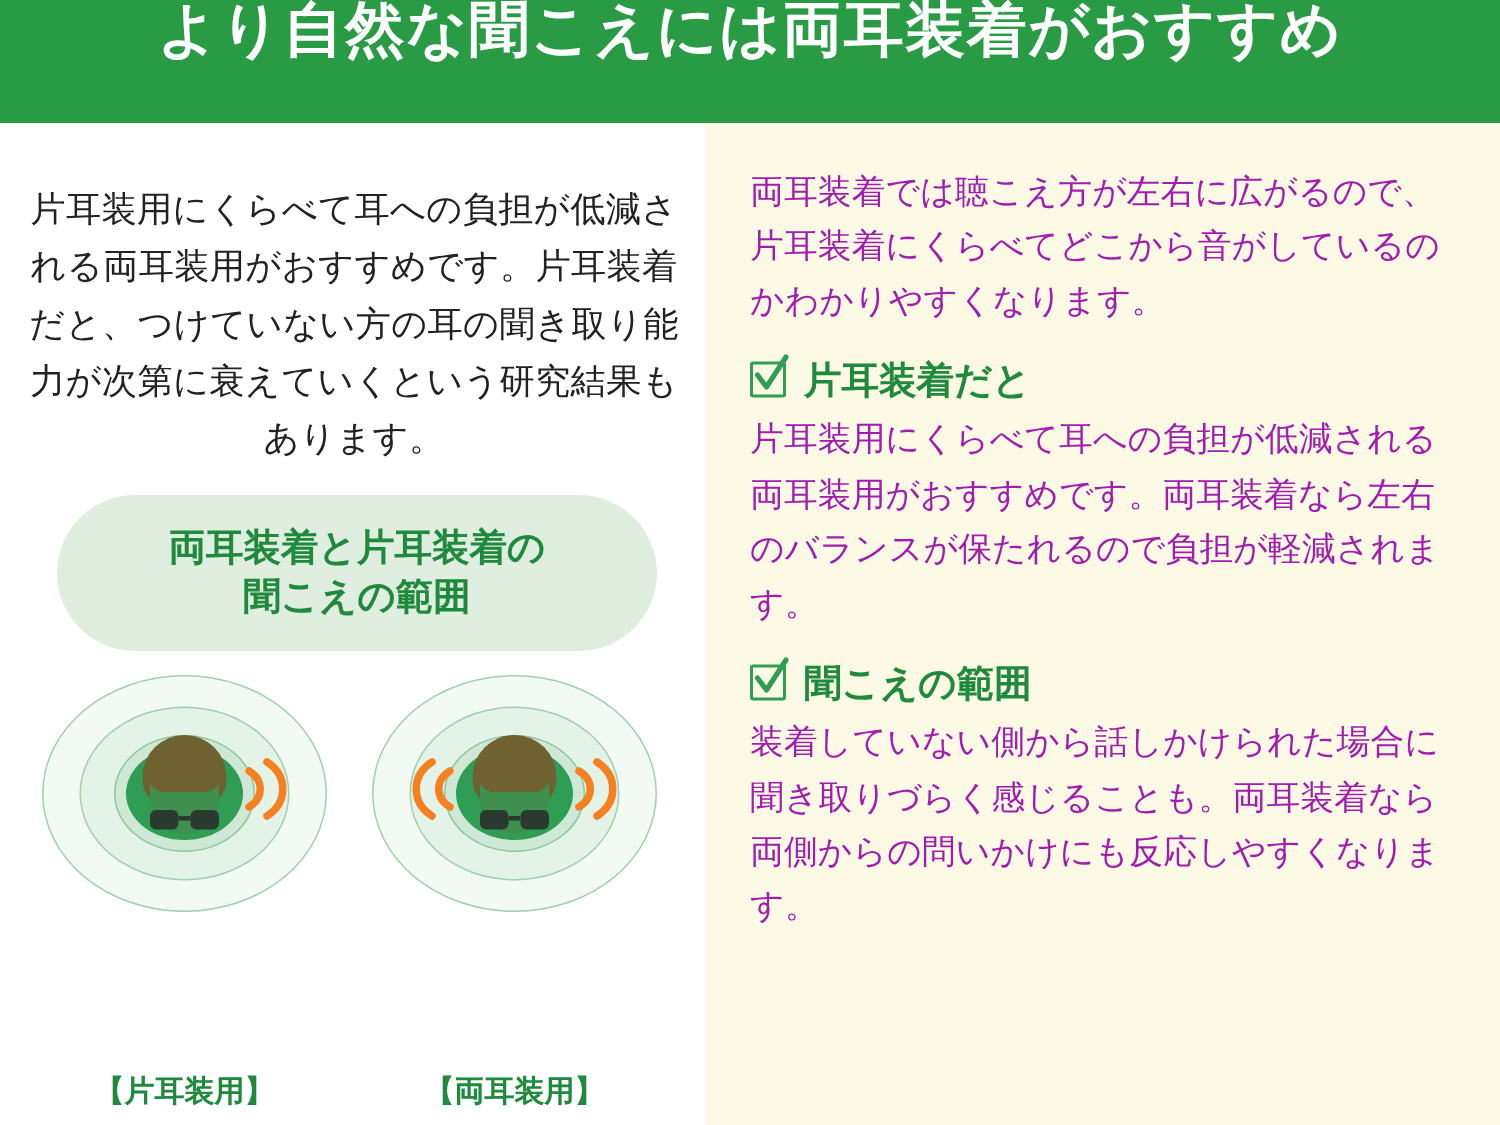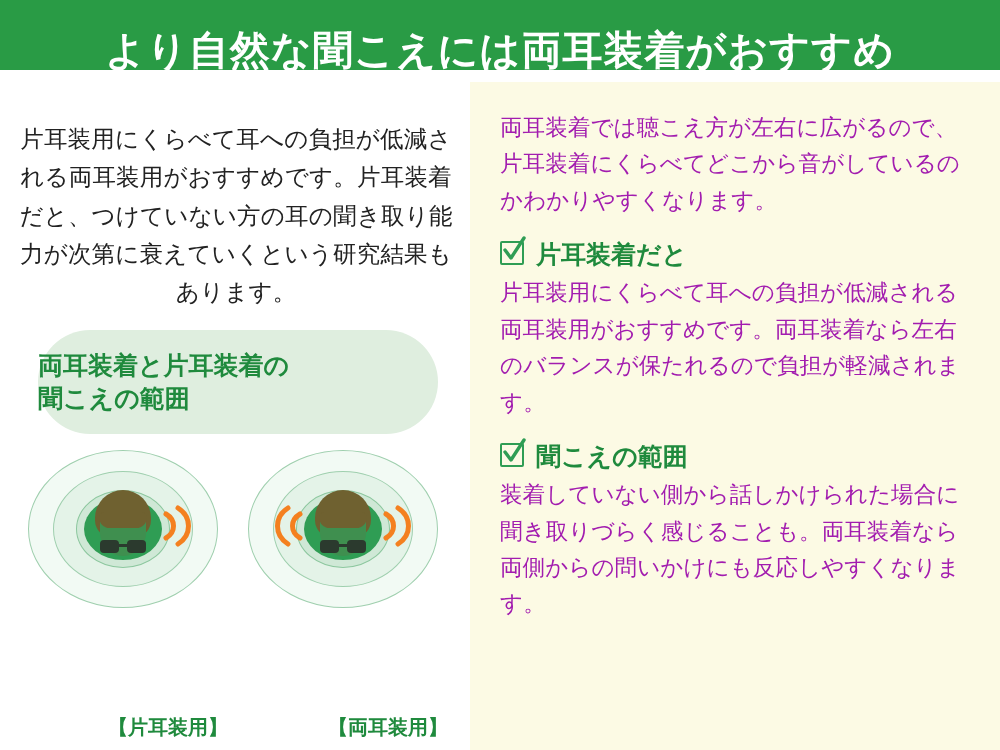--- a/index.html
+++ b/index.html
@@ -18,24 +18,24 @@
     width: 1000px;
     height: 750px;
     box-sizing: border-box;
   }
 
   
   .header {
     position: absolute;
     left: 0; top: 0;
     width: 1000px;
-    height: 70px;
+    height: 82px;
     background: #299b45;
     display: flex;
-    align-items: flex-end;
+    align-items: flex-start;
     justify-content: center;
   }
   .header-title {
     color: #ffffff;
     font-size: 40px;
     font-weight: bold;
     letter-spacing: 1px;
     line-height: 1;
     white-space: nowrap;
   }
@@ -66,21 +66,21 @@
   .range-label {
     position: absolute;
     left: 38px;
     top: 248px;
     width: 400px;
     height: 104px;
     background: #dfeedf;
     border-radius: 52px;
     display: flex;
     flex-direction: column;
-    align-items: flex-start;
+    align-items: center;
     justify-content: center;
   }
   .range-label span {
     color: #1f8a3d;
     font-size: 25px;
     font-weight: bold;
     line-height: 1.32;
   }
 
   
@@ -188,21 +188,21 @@
     height: 52px;
   }
   .arcs.right { left: 142px; }
   .arcs.left  { left: 24px; transform: scaleX(-1); }
   .arcs svg { display: block; }
 
   .fig-caption {
     position: absolute;
     top: 272px;
     width: 210px;
-    text-align: right;
+    text-align: center;
     color: #1f8a3d;
     font-size: 20px;
     font-weight: bold;
   }
 
   
   .right-col {
     position: absolute;
     left: 470px;
     top: 82px;

